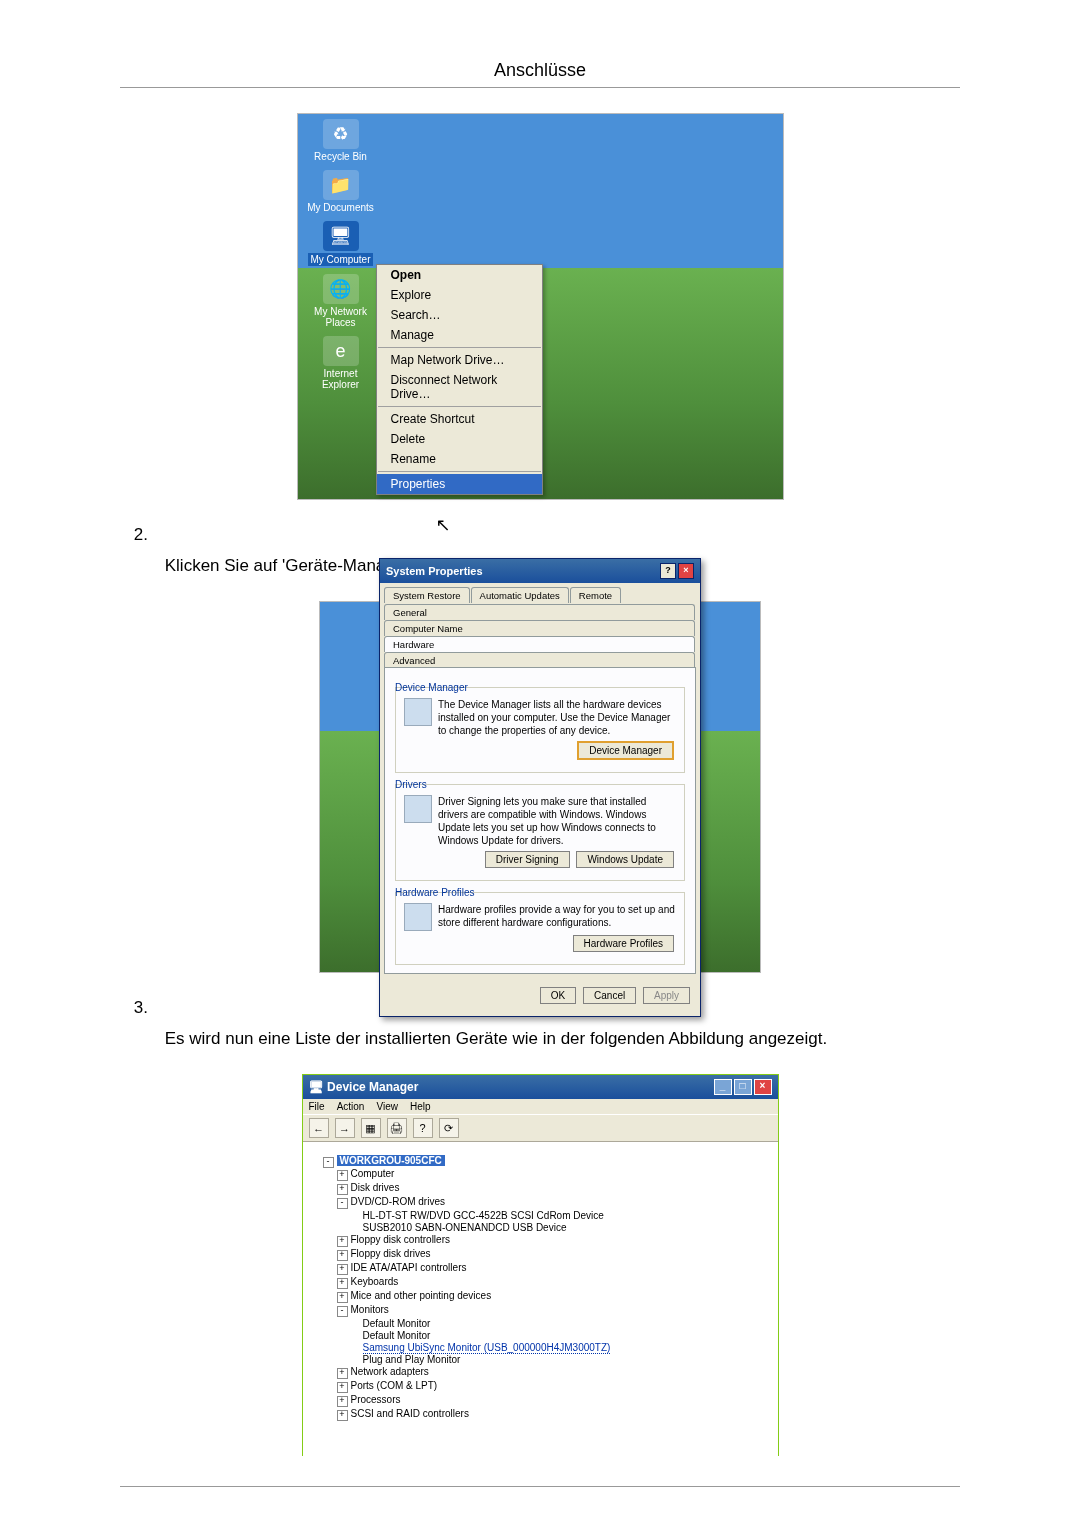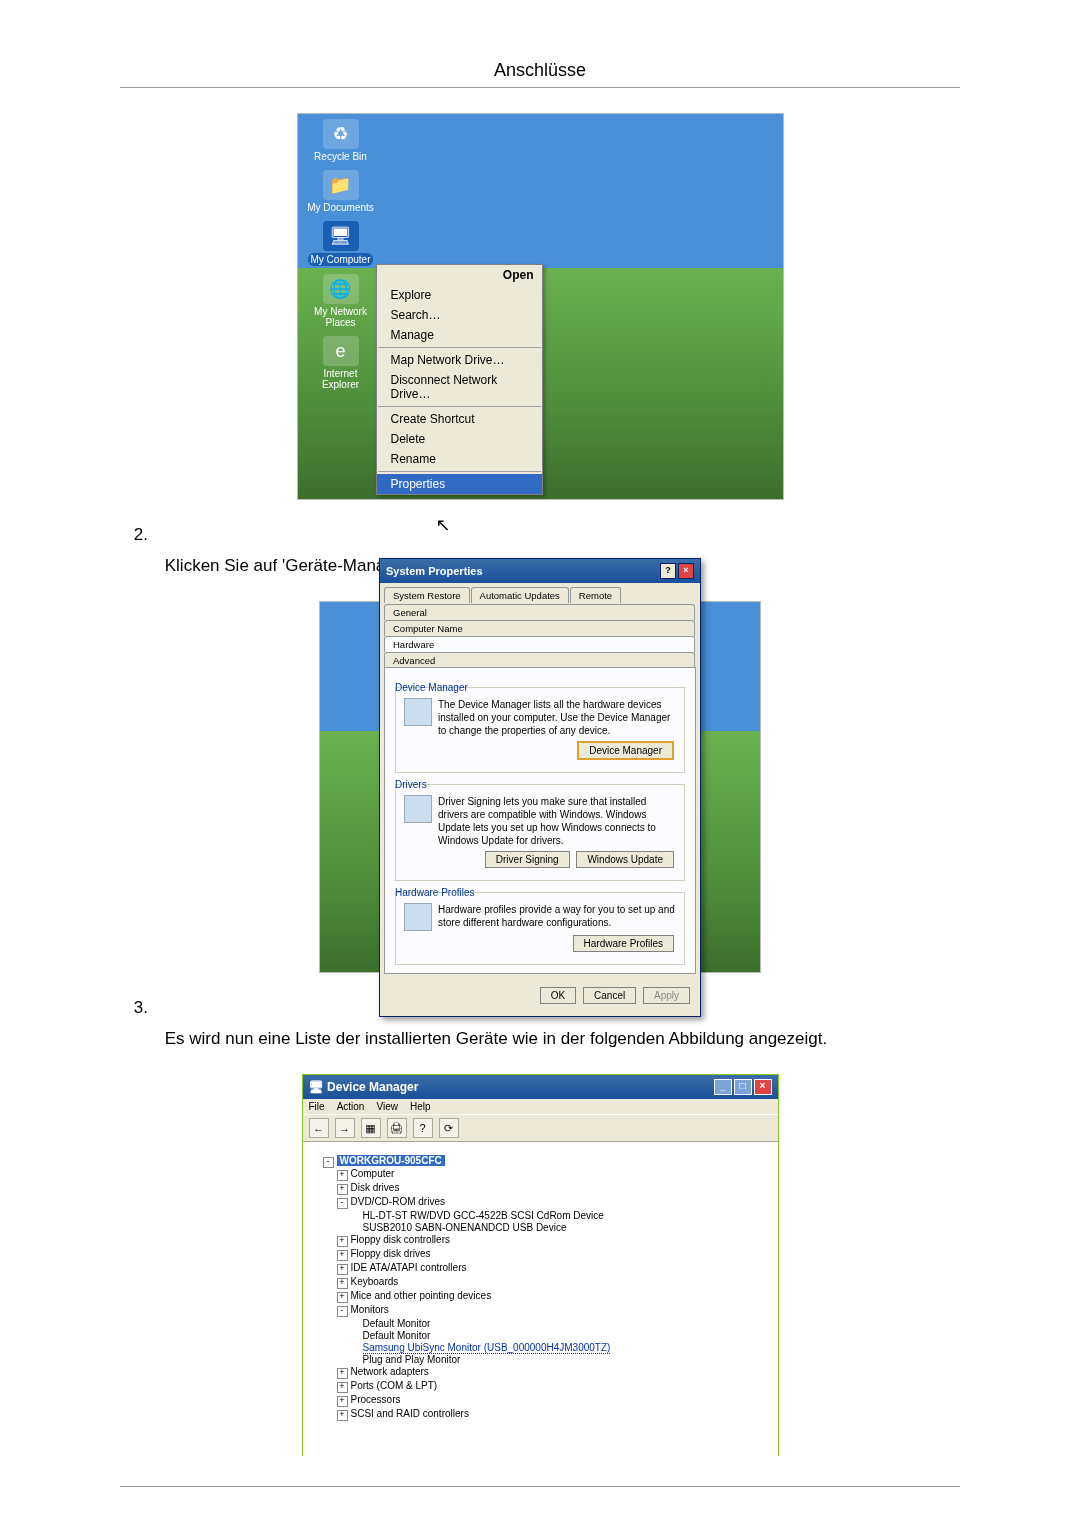--- a/index.html
+++ b/index.html
@@ -6,24 +6,24 @@
   .page { width: 1080px; margin: 0 auto; padding: 60px 120px 40px 120px; box-sizing: border-box; }
   .header-title { text-align: center; font-size: 18px; padding-bottom: 6px; }
   .header-rule { border-bottom: 1px solid #999; margin-bottom: 25px; }
   .footer-rule { border-top: 1px solid #999; margin-top: 30px; }
   .scr { display: block; margin: 25px auto; background: #6ab150; position: relative; border: 1px solid #bbb; }
   .scr1 { width: 485px; height: 385px; background: linear-gradient(to bottom, #4a90d8 0%, #4a90d8 40%, #6ab150 40%, #4f8f3c 75%, #3c6e2c 100%); }
   .desk-icons { position: absolute; left: 8px; top: 5px; width: 70px; }
   .desk-icon { text-align: center; color: #fff; font-size: 10px; margin-bottom: 8px; }
   .desk-icon .icon-box { width: 36px; height: 30px; margin: 0 auto 2px auto; background: rgba(255,255,255,0.2); border-radius: 4px; display: flex; align-items: center; justify-content: center; font-size: 18px; }
   .desk-icon.selected .icon-box { background: #1a5fb4; }
-  .desk-icon.selected .label { background: #1a5fb4; padding: 1px 2px; display: inline-block; border-radius: 6px; }
+  .desk-icon.selected .label { background: #1a5fb4; padding: 1px 2px; display: inline-block; }
   .ctx-menu { position: absolute; left: 78px; top: 150px; width: 165px; background: #ece9d8; border: 1px solid #808080; font-size: 12px; box-shadow: 2px 2px 4px rgba(0,0,0,0.3); }
   .ctx-item { padding: 3px 8px 3px 14px; cursor: default; }
-  .ctx-item.bold { font-weight: bold; text-align: right; }
+  .ctx-item.bold { font-weight: bold; }
   .ctx-item.sel { background: #316ac5; color: #fff; }
   .ctx-sep { border-top: 1px solid #a0a0a0; margin: 2px 1px; }
   .cursor-arrow { position: absolute; font-size: 18px; color: #000; text-shadow: 1px 1px 0 #fff, -1px -1px 0 #fff; }
   .step { margin: 15px 0; font-size: 17px; }
   .step .num { display: inline-block; width: 28px; text-align: right; margin-right: 12px; vertical-align: top; }
   .step .txt { display: inline-block; width: calc(100% - 45px); vertical-align: top; margin-top: 31px; }
 
   .scr2 { width: 440px; height: 370px; background: linear-gradient(to bottom, #4a90d8 0%, #4a90d8 35%, #6ab150 35%, #4f8f3c 75%, #3c6e2c 100%); display:flex; align-items:center; justify-content:center; }
   .sysprop { width: 320px; background: #ece9d8; border: 1px solid #0a246a; font-size: 10px; box-shadow: 3px 3px 6px rgba(0,0,0,0.4); }
   .sp-title { background: linear-gradient(to bottom, #3a6ea5, #1a4f9c); color: #fff; font-weight: bold; padding: 4px 6px; font-size: 11px; display:flex; justify-content:space-between; align-items:center; }

